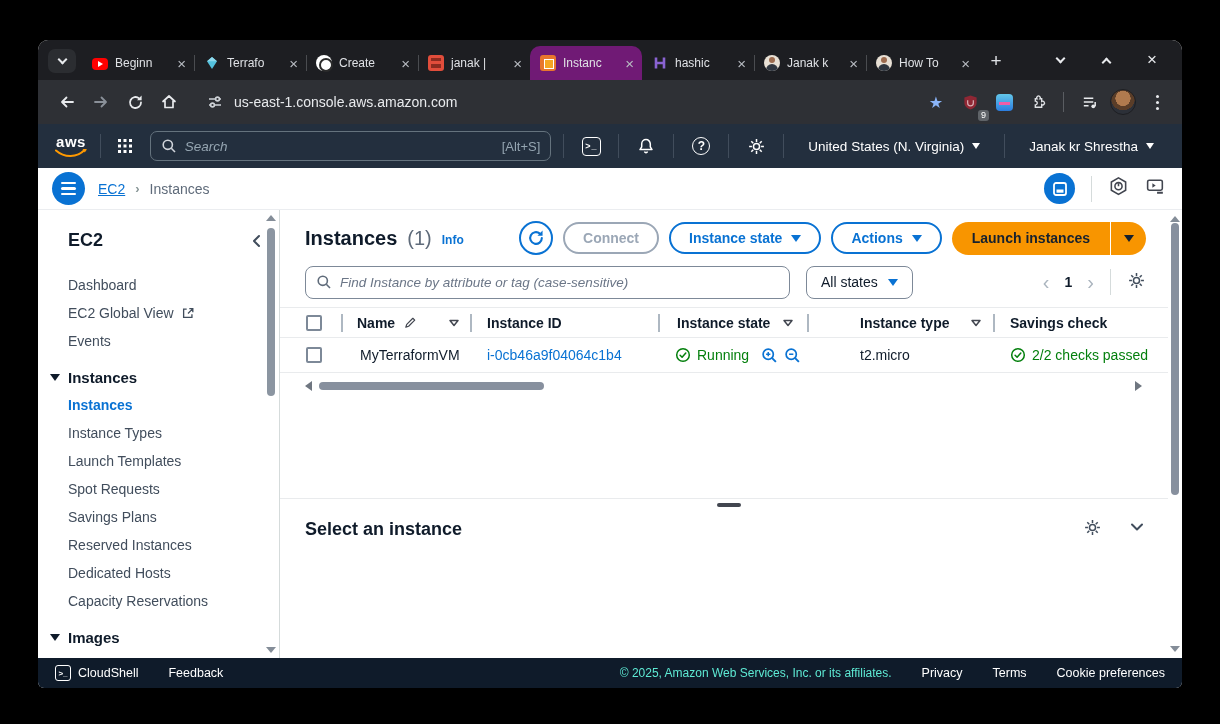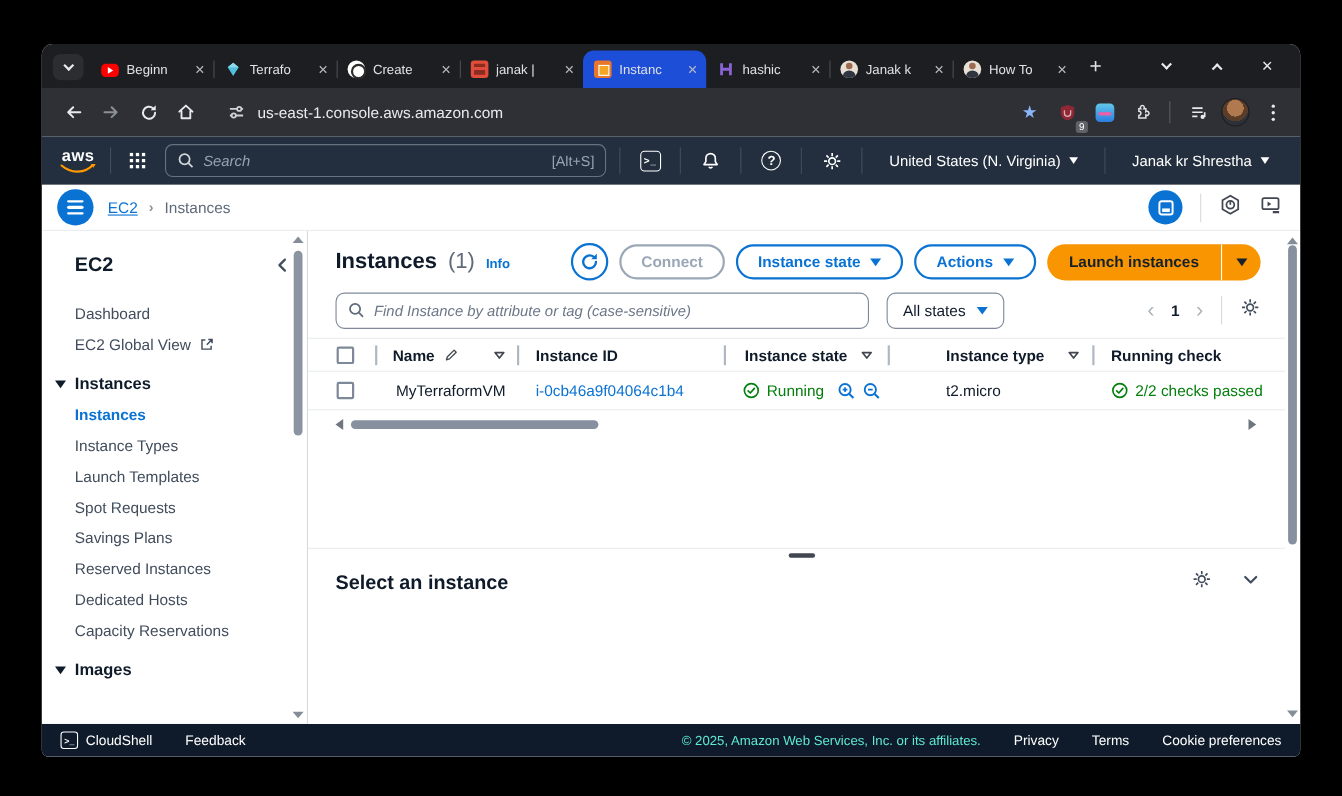--- a/index.html
+++ b/index.html
@@ -7,21 +7,21 @@
   .stage { position:relative; width:1220px; height:724px; background:#000; overflow:hidden; }
   .window { position:absolute; left:38px; top:40px; width:1144px; height:648px; display:flex; flex-direction:column; border-radius:10px 10px 6px 6px; overflow:hidden; background:#fff; }
 
   
   .tabbar { height:40px; background:#1d1e22; display:flex; align-items:flex-end; flex:0 0 auto; }
   .tabsearch { width:28px; height:24px; margin:0 6px 7px 10px; border-radius:7px; background:#2b2d31; display:flex; align-items:center; justify-content:center; }
   .chev { width:7px; height:7px; border-right:2px solid #e8eaed; border-bottom:2px solid #e8eaed; transform:rotate(45deg); margin-top:-3px; }
   .chev.up { transform:rotate(-135deg); margin-top:4px; }
   .tab { width:112px; height:34px; display:flex; align-items:center; padding:0 6px 0 10px; color:#dfe1e5; font-size:12px; position:relative; }
   .tab + .tab::before { content:""; position:absolute; left:0; top:9px; height:16px; width:1px; background:#4a4c50; }
-  .tab.active { background:#1d4ed8; border-radius:10px 10px 0 0; height:34px; }
+  .tab.active { background:#701a75; border-radius:10px 10px 0 0; height:34px; }
   .tab.active::before, .tab.active + .tab::before { display:none; }
   .tab-t { flex:1; overflow:hidden; white-space:nowrap; margin-left:7px; -webkit-mask-image:linear-gradient(90deg,#000 70%,transparent); mask-image:linear-gradient(90deg,#000 70%,transparent); }
   .tab-x { color:#b8bcc2; font-size:15px; line-height:1; padding:0 2px; }
   .newtab { width:28px; height:28px; margin:0 0 5px 4px; color:#dfe1e5; font-size:19px; display:flex; align-items:center; justify-content:center; }
   .winctrls { margin-left:auto; display:flex; align-items:center; height:40px; padding-right:20px; gap:26px; }
   .winctrls .wc { display:flex; align-items:center; justify-content:center; width:20px; height:20px; color:#e8eaed; font-size:17px; }
   
   .fv { width:16px; height:16px; flex:0 0 auto; position:relative; display:inline-block; }
   .fv-yt { background:#f00; border-radius:4px; height:12px; margin-top:2px; }
   .fv-yt::after { content:""; position:absolute; left:6px; top:3px; border-left:5px solid #fff; border-top:3px solid transparent; border-bottom:3px solid transparent; }
@@ -411,20 +411,23 @@
       <ul class="sb-list">
         <li>
               <span>Dashboard</span>
             </li>
         <li>
               <span>EC2 Global View</span>
               <svg width="14" height="14" viewBox="0 0 16 16">
                 <path d="M6.5 3.5H3v9.5h9.5V9.5M9.5 3h4v4M13.2 3.3 8 8.5" stroke="#414d5c" stroke-width="1.5" fill="none"></path>
               </svg>
             </li>
+        <li>
+              <span>Events</span>
+            </li>
         <li class="section">
               <span class="tri"></span>
               <span>Instances</span>
             </li>
         <li class="active">
               <span>Instances</span>
             </li>
         <li>
               <span>Instance Types</span>
             </li>
@@ -540,21 +543,21 @@
             </svg>
         <span class="vsep" style="left:527px"></span>
         <span class="cell hdr" style="left:580px">
               <span>Instance type</span>
             </span>
         <svg class="cell" style="left:688px" width="16" height="16" viewBox="0 0 16 16">
               <polygon points="4,6 12,6 8,11" fill="none" stroke="#424650" stroke-width="1.5" stroke-linejoin="round"></polygon>
             </svg>
         <span class="vsep" style="left:713px"></span>
         <span class="cell hdr" style="left:730px">
-              <span>Running check</span>
+              <span>Savings check</span>
             </span>
       </div>
 
       <div class="trow">
         <span class="cell" style="left:26px">
               <span class="cb"></span>
             </span>
         <span class="cell" style="left:80px">MyTerraformVM</span>
         <span class="cell idlink" style="left:207px">i-0cb46a9f04064c1b4</span>
         <span class="cell statecell" style="left:395px">

